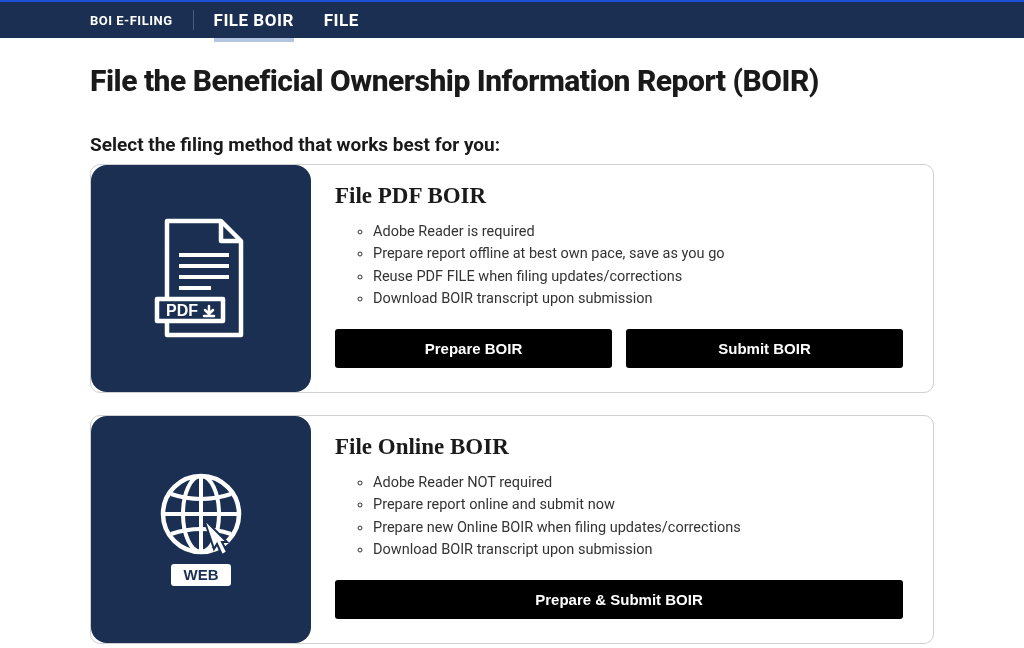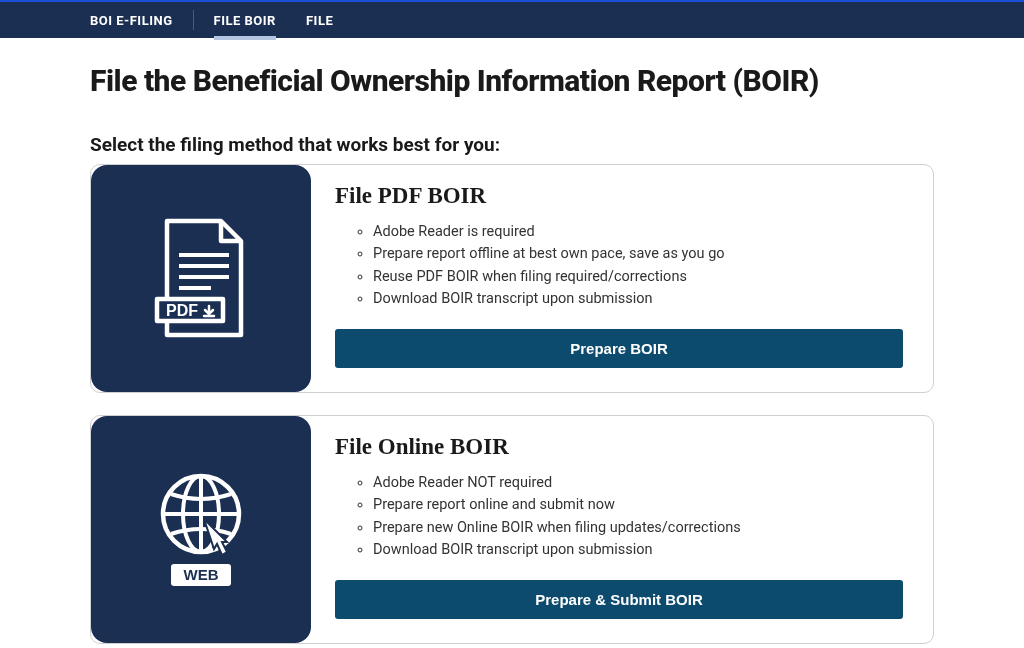--- a/index.html
+++ b/index.html
@@ -27,21 +27,21 @@
     }
     .divider {
       width: 1px;
       height: 20px;
       background: #4a5a78;
       margin: 0 20px;
     }
     .nav-item {
       color: #ffffff;
       font-weight: 700;
-      font-size: 13px;
+      font-size: 17px;
       letter-spacing: 0.5px;
       margin-right: 30px;
       padding: 11px 0;
       position: relative;
     }
     .nav-item.active::after {
       content: "";
       position: absolute;
       bottom: -1px;
       left: 0;
@@ -105,21 +105,21 @@
     }
     .button-row {
       display: flex;
       gap: 14px;
     }
     .button-row.single .action-button {
       width: 100%;
     }
     .action-button {
       flex: 1;
-      background: #0c4a6e;
+      background: #000000;
       color: #ffffff;
       font-weight: 700;
       font-size: 15px;
       text-align: center;
       padding: 11px 8px;
       border: none;
       border-radius: 3px;
       cursor: pointer;
     }
     svg { display: block; }
@@ -150,25 +150,26 @@
         <path d="M8 86 H74 V108 H8 Z" fill="#1a2f52" stroke="#ffffff" stroke-width="4.5" stroke-linejoin="round"></path>
         <text x="17" y="103" font-family="Arial, sans-serif" font-size="16" font-weight="800" fill="#ffffff">PDF</text>
         <path d="M60 93 V100 M56 97 L60 101 L64 97 M55 103 H65" stroke="#ffffff" stroke-width="2.5" fill="none" stroke-linecap="round"></path>
       </svg>
     </div>
     <div class="content-pane">
       <h3 class="card-title">File PDF BOIR</h3>
       <ul class="bullet-list">
         <li>Adobe Reader is required</li>
         <li>Prepare report offline at best own pace, save as you go</li>
-        <li>Reuse PDF BOIR when filing required/corrections</li>
+        <li>Reuse PDF FILE when filing updates/corrections</li>
         <li>Download BOIR transcript upon submission</li>
       </ul>
       <div class="button-row">
         <button class="action-button">Prepare BOIR</button>
+        <button class="action-button">Submit BOIR</button>
       </div>
     </div>
   </div>
 
   <div class="card">
     <div class="icon-pane">
       <svg width="105" height="130" viewBox="0 0 105 130">
         <circle cx="52" cy="50" r="38" fill="none" stroke="#ffffff" stroke-width="4.5"></circle>
         <ellipse cx="52" cy="50" rx="18" ry="38" fill="none" stroke="#ffffff" stroke-width="4"></ellipse>
         <line x1="14" y1="50" x2="90" y2="50" stroke="#ffffff" stroke-width="4"></line>

